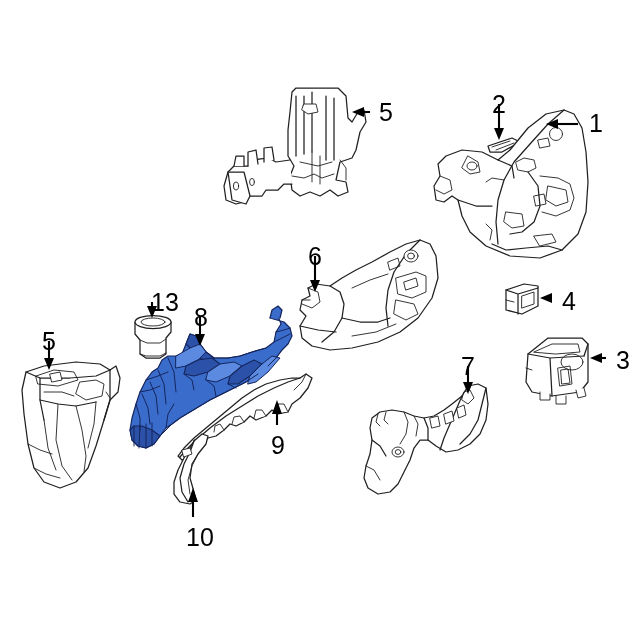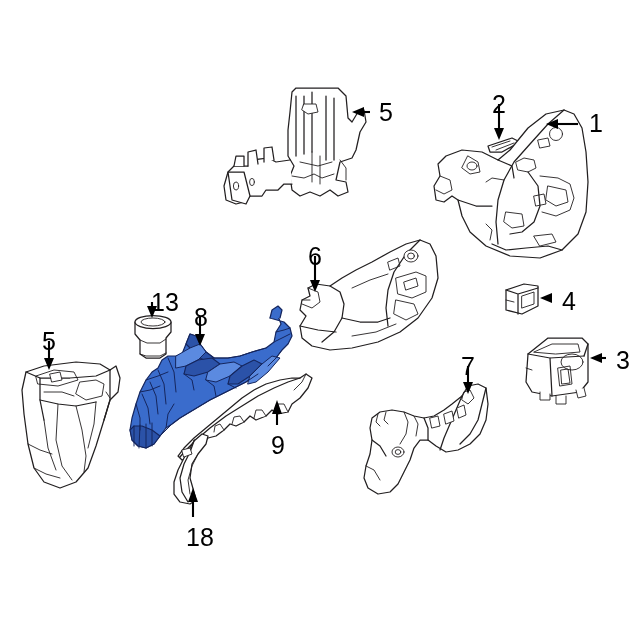--- a/index.html
+++ b/index.html
@@ -311,17 +311,17 @@
 
   <div class="num" style="left:589px;top:111px;">1</div>
   <div class="num" style="left:492px;top:92px;">2</div>
   <div class="num" style="left:616px;top:348px;">3</div>
   <div class="num" style="left:562px;top:289px;">4</div>
   <div class="num" style="left:379px;top:100px;">5</div>
   <div class="num" style="left:308px;top:244px;">6</div>
   <div class="num" style="left:461px;top:354px;">7</div>
   <div class="num" style="left:194px;top:305px;">8</div>
   <div class="num" style="left:271px;top:433px;">9</div>
-  <div class="num" style="left:186px;top:525px;">18</div>
+  <div class="num" style="left:186px;top:525px;">10</div>
   <div class="num" style="left:42px;top:329px;">5</div>
   <div class="num" style="left:151px;top:290px;">13</div>
 
 </div>
 
 </body></html>

